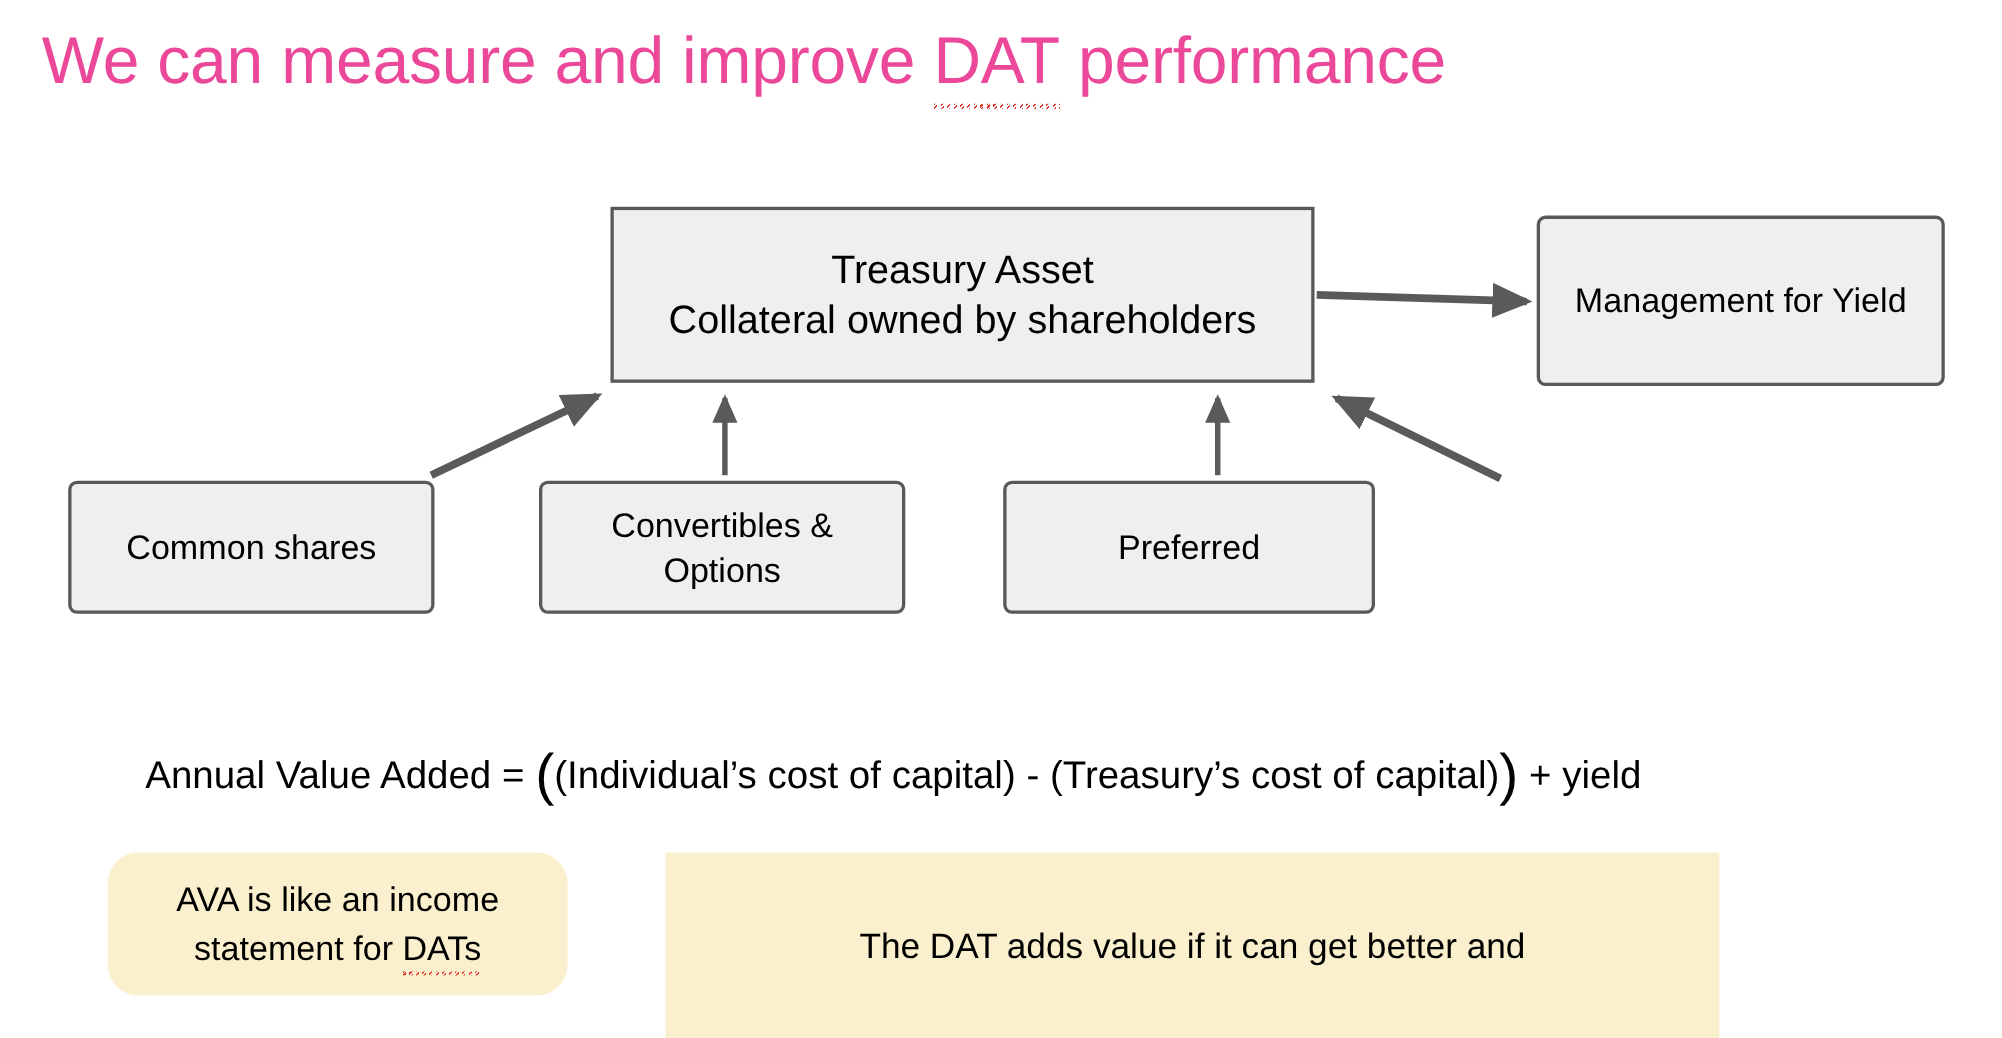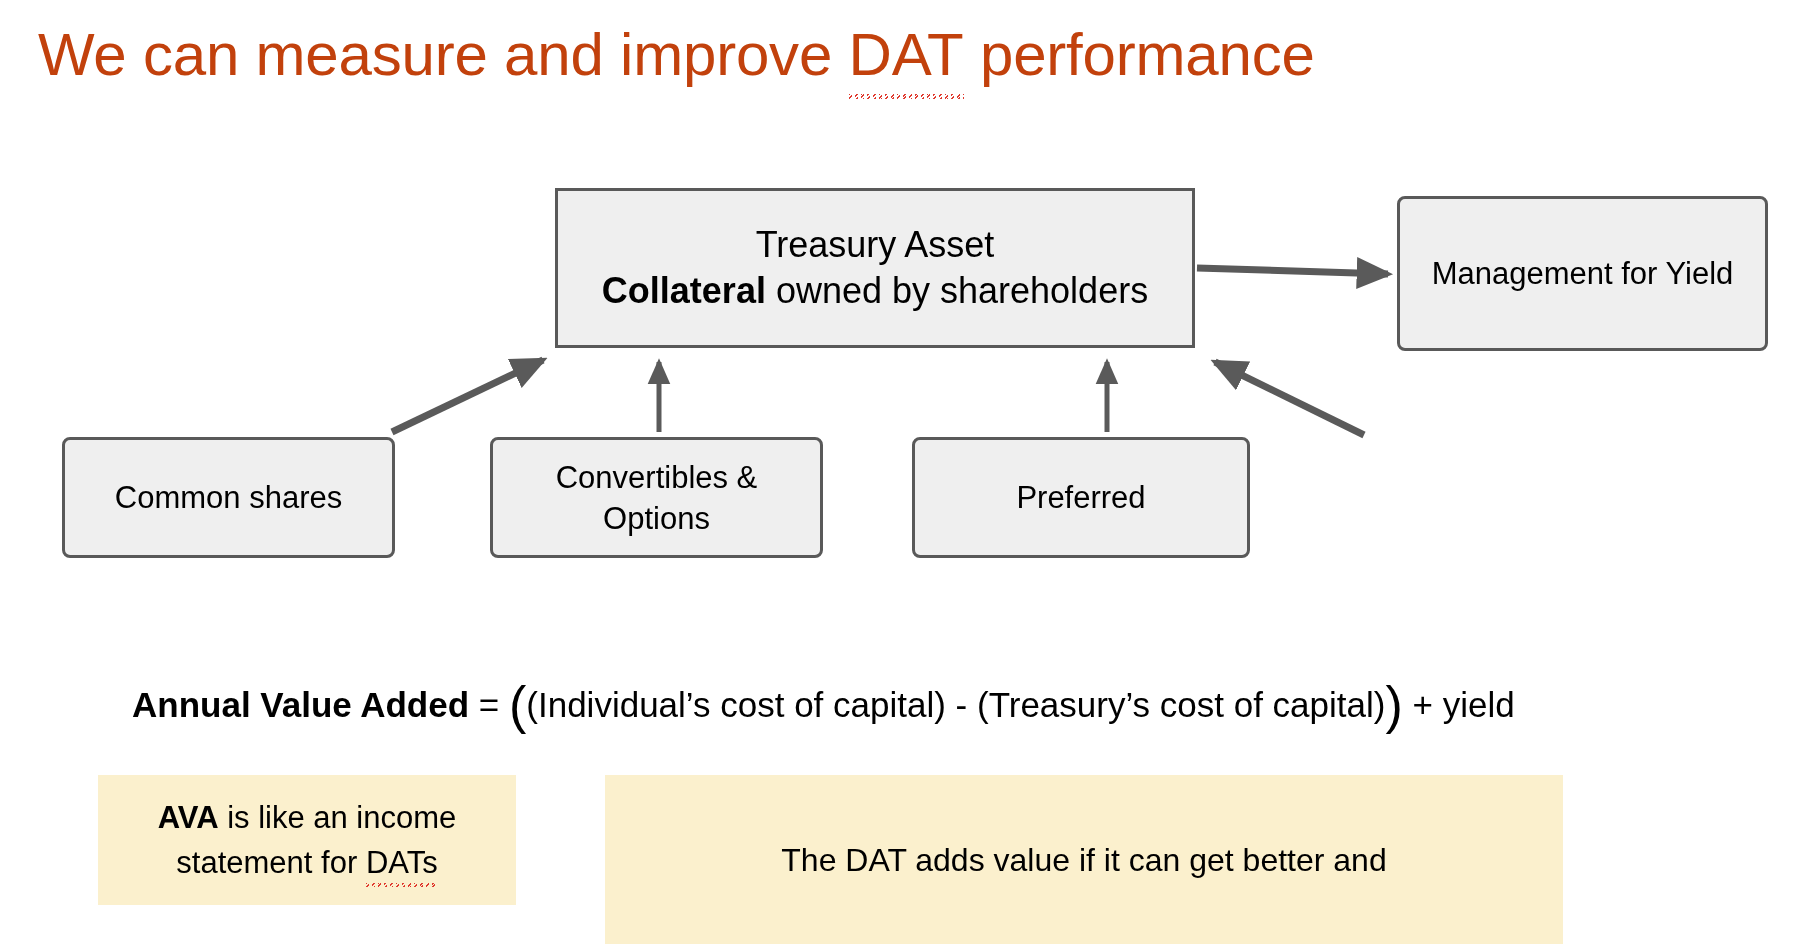--- a/index.html
+++ b/index.html
@@ -27,21 +27,21 @@
   
   .slide-title {
     position: absolute;
     left: 38px;
     top: 18px;
     font-size: 60px;
     line-height: 74px;
     font-weight: 400;
     letter-spacing: -0.2px;
     white-space: nowrap;
-    color: #c2410c;
+    color: #ec4899;
   }
   .spell {
     position: relative;
     display: inline-block;
   }
   .spell::after {
     content: "";
     position: absolute;
     left: 0;
     right: 0;
@@ -100,21 +100,21 @@
   }
   #node-preferred {
     left: 912px; top: 437px;
     width: 338px; height: 121px;
   }
   #node-cefi {
     left: 1345px; top: 437px;
     width: 343px;  height: 123px;
   }
 
-  .bold { font-weight: bold; }
+  .bold { font-weight: normal; }
 
   
   #arrows {
     position: absolute;
     left: 0; top: 0;
     width: 1820px; height: 944px;
     z-index: 2;
     pointer-events: none;
   }
 
@@ -143,21 +143,21 @@
     align-items: center;
     justify-content: center;
     text-align: center;
     font-size: 31px;
     line-height: 45px;
     color: #000000;
     z-index: 3;
   }
   #callout-ava {
     left: 98px; top: 775px;
-    width: 418px; height: 130px;
+    width: 418px; height: 130px; border-radius: 28px;
   }
   #callout-dat {
     left: 605px; top: 775px;
     width: 958px; height: 169px;
     font-size: 32px;
     line-height: 46px;
   }
 </style>
 </head>
 <body>

